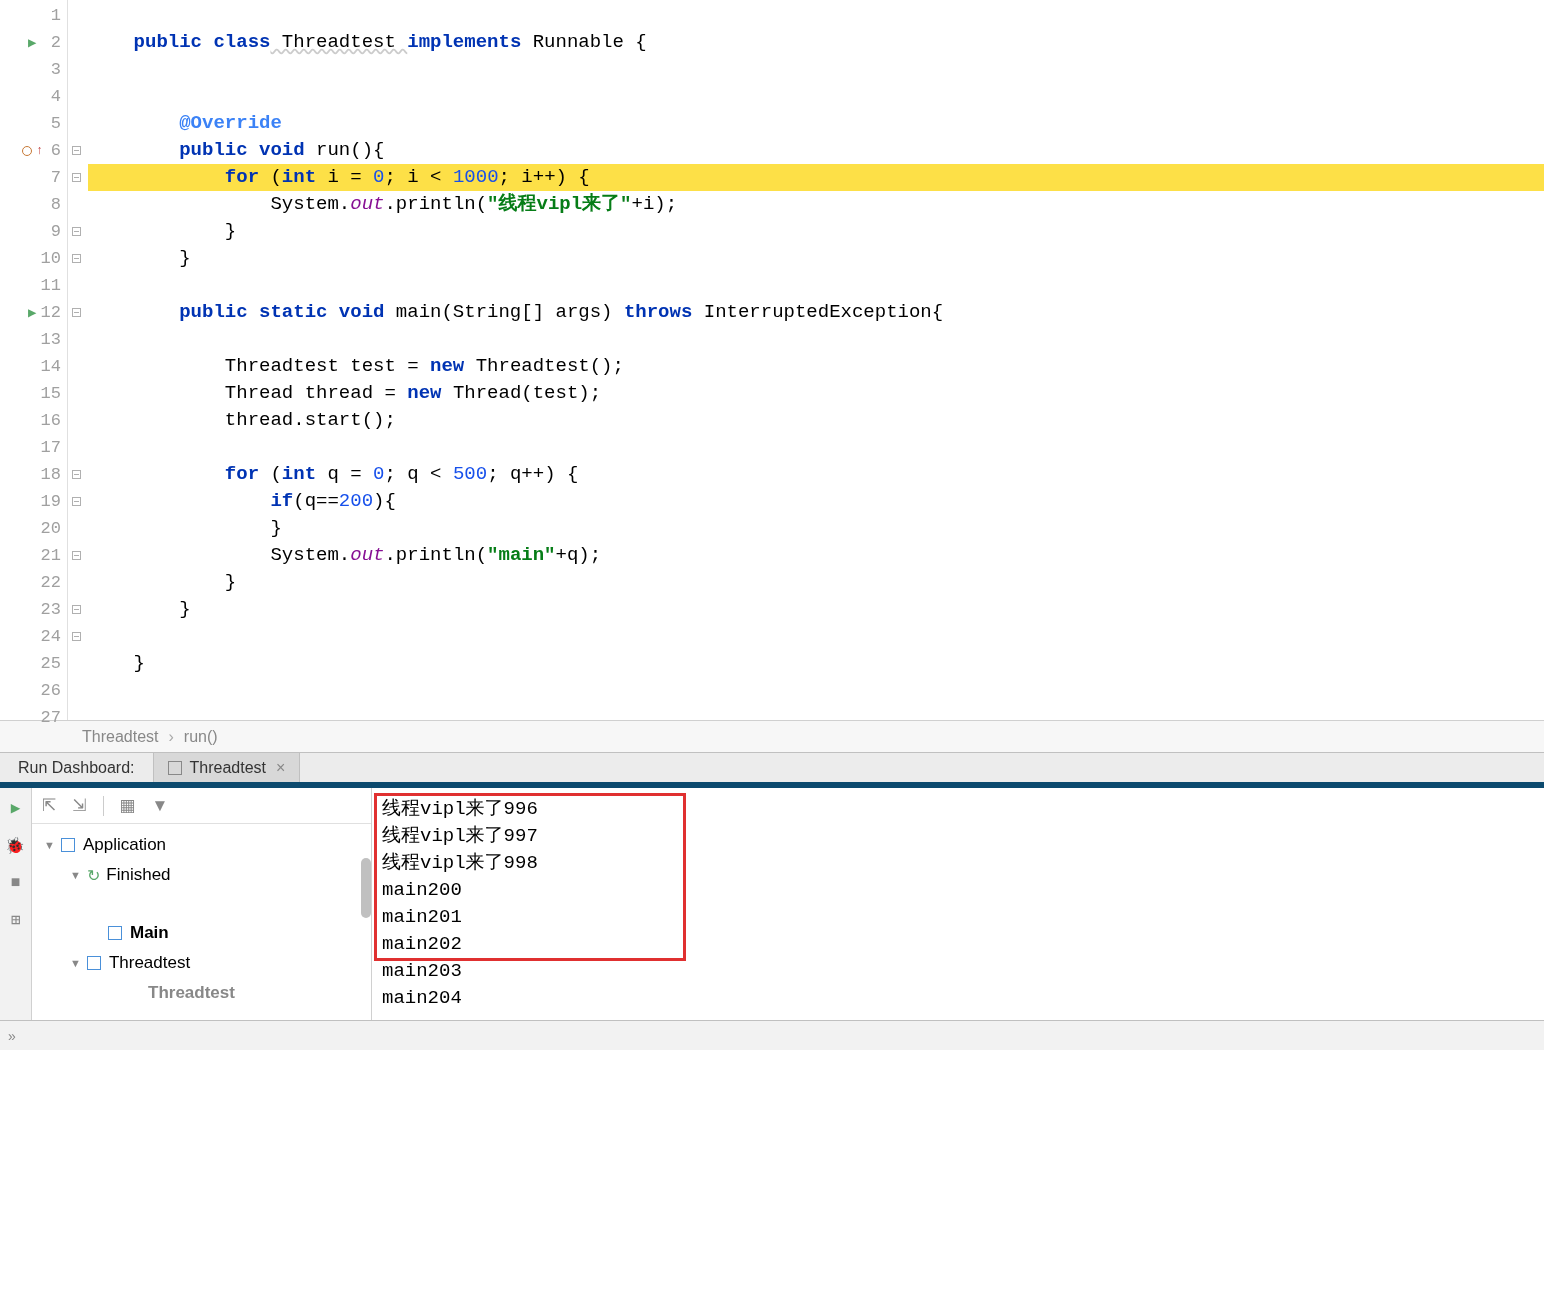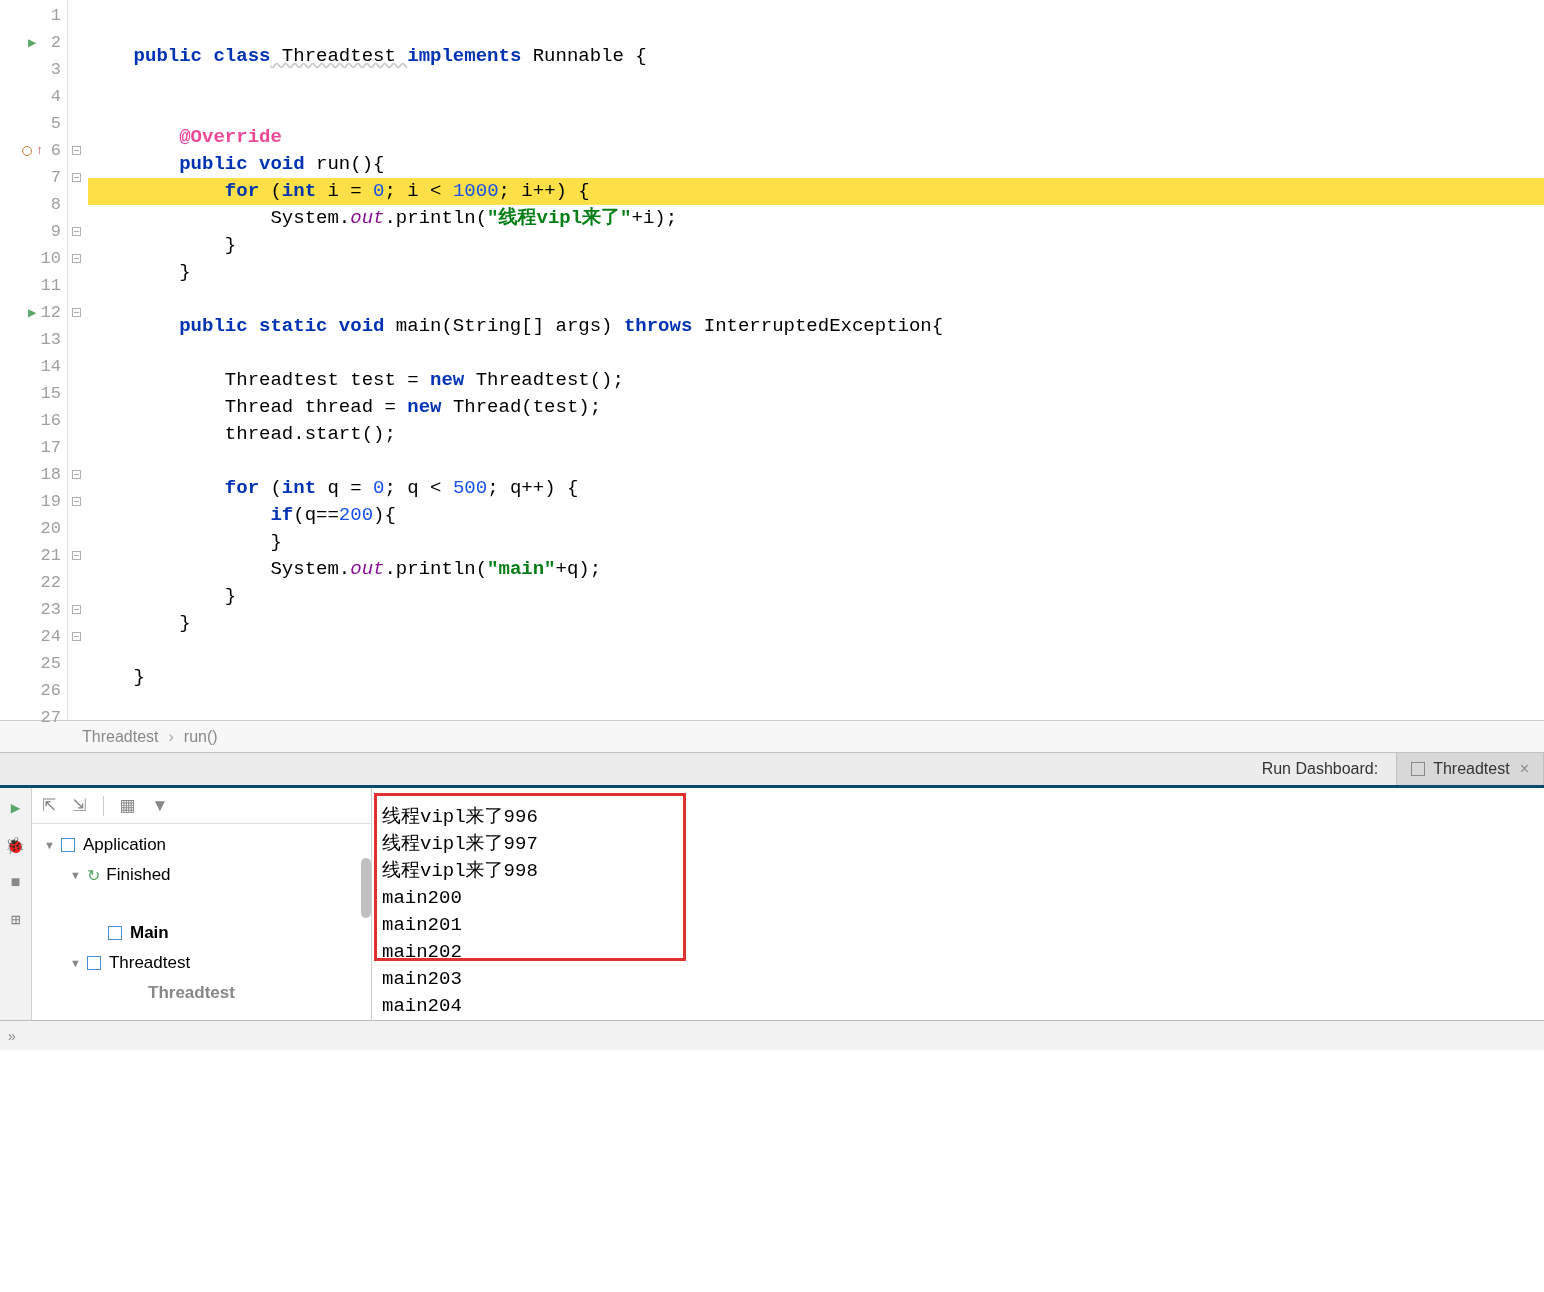--- a/index.html
+++ b/index.html
@@ -77,35 +77,35 @@
       content: '';
       position: absolute;
       top: 3px;
       left: 1px;
       right: 1px;
       height: 1px;
       background: #b0b0b0;
     }
     .code-area {
       flex: 1;
-      padding-top: 16px;
+      padding-top: 2px;
       padding-left: 4px;
       overflow: hidden;
     }
     .code-line {
       height: 27px;
       line-height: 27px;
       white-space: pre;
       font-size: 19px;
     }
     .code-line.highlighted {
       background: #fde047;
     }
     .kw { color: #0033b3; font-weight: bold; }
-    .anno { color: #ec4899; font-weight: bold; }
+    .anno { color: #3b82f6; font-weight: bold; }
     .num { color: #1750eb; }
     .str { color: #067d17; font-weight: bold; }
     .field { color: #871094; font-style: italic; }
     .underline { text-decoration: underline; text-decoration-style: wavy; text-decoration-color: #ccc; }
     
     .breadcrumb {
       height: 32px;
       border-top: 1px solid #d0d0d0;
       background: #f7f7f7;
       display: flex;
@@ -114,27 +114,26 @@
       font-size: 16px;
       color: #888;
       font-family: -apple-system, "Segoe UI", sans-serif;
     }
     .breadcrumb .sep { margin: 0 10px; color: #aaa; }
     
     .panel-header {
       height: 36px;
       background: #ececec;
       border-top: 1px solid #c0c0c0;
-      border-bottom: 3px solid #0c4a6e;
+      border-bottom: 6px solid #0c4a6e;
       display: flex;
       align-items: center;
       font-family: -apple-system, "Segoe UI", sans-serif;
       font-size: 16px;
       color: #333;
-      justify-content: flex-end;
     }
     .panel-title {
       padding: 0 18px;
     }
     .panel-tab {
       background: #d8d8d8;
       border-left: 1px solid #c0c0c0;
       border-right: 1px solid #c0c0c0;
       height: 100%;
       display: flex;
@@ -222,21 +221,21 @@
       right: 0;
       top: 70px;
       width: 10px;
       height: 60px;
       background: #c0c0c0;
       border-radius: 5px;
     }
     
     .panel-console {
       flex: 1;
-      padding: 16px 10px;
+      padding: 8px 10px;
       font-size: 19px;
       line-height: 27px;
       position: relative;
     }
     .console-line { white-space: pre; }
     .red-box {
       position: absolute;
       border: 3px solid #e03030;
       top: 5px;
       left: 2px;

